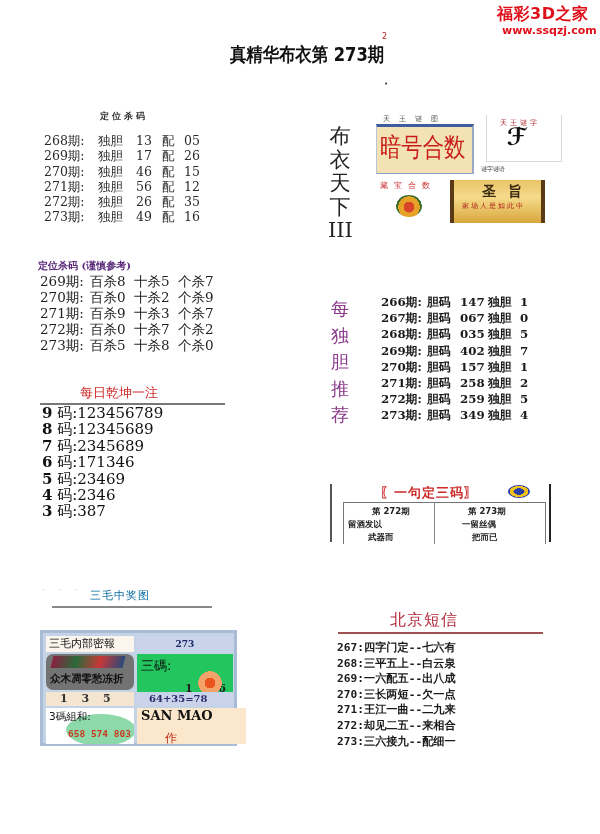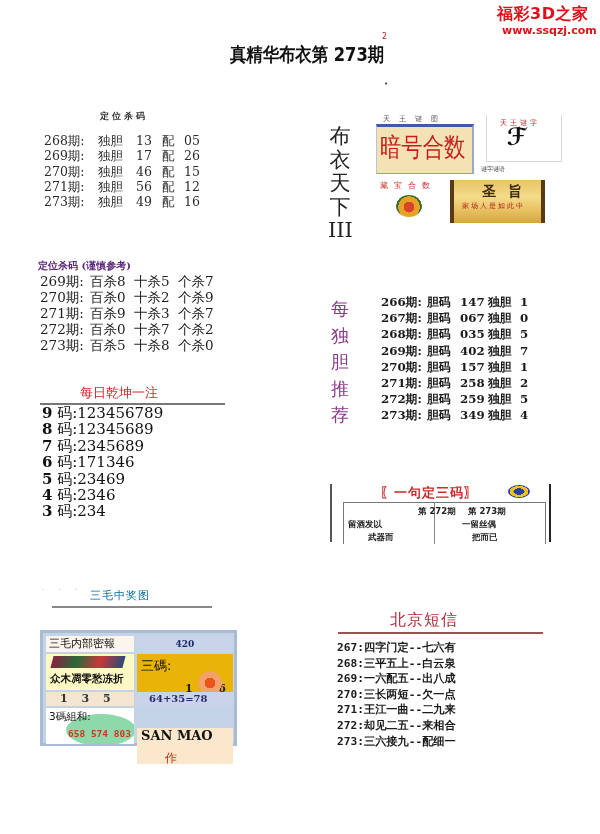--- a/index.html
+++ b/index.html
@@ -75,35 +75,35 @@
   .yj-cell { font-size: 8.5px; color: #222; font-family: "DejaVu Sans", sans-serif; font-weight: bold; }
 
   
   .sm-dots { left: 42px; top: 586px; font-size: 7px; color: #aaa; letter-spacing: 6px; }
   .sm-title { left: 90px; top: 588px; font-size: 11px; color: #0369a1; font-family: "DejaVu Sans", sans-serif; letter-spacing: 1px; }
   .sm-rule { left: 52px; top: 606px; width: 160px; height: 2px; background: #888; }
 
   .sm-img { left: 40px; top: 630px; width: 197px; height: 116px; border: 3px solid #a9bcd6; background: #c5d3e6; }
   .sm-cell { position: absolute; overflow: hidden; }
   .c-a { left: 3px; top: 3px; width: 88px; height: 16px; background: #fbf5ee; font-size: 11px; font-family: "DejaVu Sans", sans-serif; color: #111; padding-left: 3px; line-height: 16px; }
-  .c-b { left: 3px; top: 21px; width: 88px; height: 36px; background: #fef9c3; }
+  .c-b { left: 3px; top: 21px; width: 88px; height: 36px; background: #737373; border-radius: 7px; }
   .c-b-art { position: absolute; left: 6px; top: 2px; width: 72px; height: 12px; background: linear-gradient(90deg, #8a2040, #2a6a3a, #c83838, #2a4a7a); transform: skewX(-15deg); }
   .c-b-txt { position: absolute; left: 4px; top: 18px; font-size: 10.5px; font-family: "DejaVu Sans", sans-serif; font-weight: bold; color: #111; white-space: nowrap; }
   .c-c { left: 3px; top: 59px; width: 88px; height: 14px; background: #f3e5cf; font-size: 11px; font-weight: bold; color: #333; line-height: 14px; padding-left: 14px; letter-spacing: 5px; }
   .c-d { left: 3px; top: 75px; width: 88px; height: 36px; background: #fff; }
   .c-d-oval { position: absolute; left: 20px; top: 6px; width: 70px; height: 32px; border-radius: 50%; background: #8ed9a9; }
   .c-d-txt { position: absolute; left: 3px; top: 2px; font-size: 10.5px; font-family: "DejaVu Sans", sans-serif; color: #111; }
   .c-d-num { position: absolute; left: 22px; top: 20px; font-size: 9.5px; color: #c83a20; font-family: "DejaVu Sans Mono", monospace; font-weight: bold; white-space: nowrap; }
   .c-e { left: 94px; top: 3px; width: 96px; height: 16px; background: #c9d3ea; text-align: center; font-size: 9px; font-weight: bold; color: #1a2a6a; line-height: 16px; }
-  .c-f { left: 94px; top: 21px; width: 96px; height: 52px; background: #eab308; }
+  .c-f { left: 94px; top: 21px; width: 96px; height: 52px; background: #22c55e; }
   .c-f-lbl { position: absolute; left: 4px; top: 3px; font-size: 13px; font-family: "DejaVu Sans", sans-serif; color: #111; }
   .c-f-num { position: absolute; left: 8px; top: 28px; font-size: 11px; font-weight: bold; color: #222; letter-spacing: 9px; margin-left: 40px; }
   .c-f-flower { position: absolute; left: 58px; top: 14px; width: 30px; height: 30px; border-radius: 50%; background: radial-gradient(circle, #e9551d 0 25%, #f3a36a 26% 55%, transparent 56%); }
   .c-g { left: 94px; top: 59px; width: 96px; height: 14px; background: #c9d3ea; font-size: 10px; font-weight: bold; color: #2a2a6a; line-height: 14px; padding-left: 12px; }
-  .c-h { left: 94px; top: 75px; width: 96px; height: 36px; background: #fbe8cc; margin-top: 20px; }
+  .c-h { left: 94px; top: 75px; width: 109px; height: 36px; background: #fbe8cc; }
   .c-h-txt { position: absolute; left: 4px; top: 0px; font-size: 13px; font-weight: bold; color: #111; font-family: "DejaVu Serif", serif; white-space: nowrap; }
   .c-h-sub { position: absolute; left: 28px; top: 22px; font-size: 12px; color: #c0301a; }
 
   
   .bj-title { left: 390px; top: 610px; font-size: 16px; color: #b22a3a; font-family: "DejaVu Sans", sans-serif; letter-spacing: 1px; }
   .bj-rule { left: 338px; top: 632px; width: 205px; height: 2px; background: #a05050; }
   .bj-list { left: 337px; top: 640px; font-size: 11.2px; line-height: 15.6px; color: #1a1a1a; font-family: "DejaVu Sans Mono", monospace; font-weight: bold; }
 </style>
 </head>
 <body>
@@ -114,20 +114,21 @@
 <div class="abs main-title">真精华布衣第 273期</div>
 <div class="abs title-mark">2</div>
 <div class="abs title-dot">•</div>
 
 <div class="abs s1-head">定位杀码</div>
 <div class="abs s1-list">
   <div class="s1-row"><span class="p">268期:</span><span class="k">独胆</span><span class="n">13</span><span class="m">配</span><span>05</span></div>
   <div class="s1-row"><span class="p">269期:</span><span class="k">独胆</span><span class="n">17</span><span class="m">配</span><span>26</span></div>
   <div class="s1-row"><span class="p">270期:</span><span class="k">独胆</span><span class="n">46</span><span class="m">配</span><span>15</span></div>
   <div class="s1-row"><span class="p">271期:</span><span class="k">独胆</span><span class="n">56</span><span class="m">配</span><span>12</span></div>
+  <div class="s1-row"><span class="p">272期:</span><span class="k">独胆</span><span class="n">26</span><span class="m">配</span><span>35</span></div>
   <div class="s1-row"><span class="p">273期:</span><span class="k">独胆</span><span class="n">49</span><span class="m">配</span><span>16</span></div>
 </div>
 
 <div class="abs s2-head">定位杀码 (谨慎参考)</div>
 <div class="abs s2-list">
   <div class="s2-row"><span class="p">269期:</span><span class="c">百杀8</span><span class="c">十杀5</span><span>个杀7</span></div>
   <div class="s2-row"><span class="p">270期:</span><span class="c">百杀0</span><span class="c">十杀2</span><span>个杀9</span></div>
   <div class="s2-row"><span class="p">271期:</span><span class="c">百杀9</span><span class="c">十杀3</span><span>个杀7</span></div>
   <div class="s2-row"><span class="p">272期:</span><span class="c">百杀0</span><span class="c">十杀7</span><span>个杀2</span></div>
   <div class="s2-row"><span class="p">273期:</span><span class="c">百杀5</span><span class="c">十杀8</span><span>个杀0</span></div>
@@ -135,21 +136,21 @@
 
 <div class="abs s3-head">每日乾坤一注</div>
 <div class="abs s3-rule"></div>
 <div class="abs s3-list">
   <div class="s3-row"><b>9</b> <span>码:</span><span>123456789</span></div>
   <div class="s3-row"><b>8</b> <span>码:</span><span>12345689</span></div>
   <div class="s3-row"><b>7</b> <span>码:</span><span>2345689</span></div>
   <div class="s3-row"><b>6</b> <span>码:</span><span>171346</span></div>
   <div class="s3-row"><b>5</b> <span>码:</span><span>23469</span></div>
   <div class="s3-row"><b>4</b> <span>码:</span><span>2346</span></div>
-  <div class="s3-row"><b>3</b> <span>码:</span><span>234</span></div>
+  <div class="s3-row"><b>3</b> <span>码:</span><span>387</span></div>
 </div>
 
 <div class="abs v-title">
   <div>布</div>
   <div>衣</div>
   <div>天</div>
   <div>下</div>
   <div>III</div>
 </div>
 
@@ -183,21 +184,21 @@
   <div class="v2-row"><span class="p">272期:</span><span class="k">胆码</span><span class="n">259</span><span class="m">独胆</span><span>5</span></div>
   <div class="v2-row"><span class="p">273期:</span><span class="k">胆码</span><span class="n">349</span><span class="m">独胆</span><span>4</span></div>
 </div>
 
 <div class="abs yj-left-bar"></div>
 <div class="abs yj-right-bar"></div>
 <div class="abs yj-title">〖一句定三码〗</div>
 <div class="abs yj-logo"></div>
 <div class="abs yj-table"></div>
 <div class="abs yj-divider"></div>
-<div class="abs yj-cell" style="left:372px; top:506px;margin-left:46px;">第 272期</div>
+<div class="abs yj-cell" style="left:372px; top:506px;">第 272期</div>
 <div class="abs yj-cell" style="left:348px; top:519px;">留酒发以</div>
 <div class="abs yj-cell" style="left:368px; top:532px;">武器而</div>
 <div class="abs yj-cell" style="left:468px; top:506px;">第 273期</div>
 <div class="abs yj-cell" style="left:462px; top:519px;">一留丝偶</div>
 <div class="abs yj-cell" style="left:472px; top:532px;">把而已</div>
 
 <div class="abs sm-dots">· · ·</div>
 <div class="abs sm-title">三毛中奖图</div>
 <div class="abs sm-rule"></div>
 
@@ -206,21 +207,21 @@
   <div class="sm-cell c-b">
     <div class="c-b-art"></div>
     <div class="c-b-txt">众木凋零愁冻折</div>
   </div>
   <div class="sm-cell c-c">1 3 5 9 7</div>
   <div class="sm-cell c-d">
     <div class="c-d-oval"></div>
     <div class="c-d-txt">3碼組和:</div>
     <div class="c-d-num">658 574 803</div>
   </div>
-  <div class="sm-cell c-e">420</div>
+  <div class="sm-cell c-e">273</div>
   <div class="sm-cell c-f">
     <div class="c-f-lbl">三碼:</div>
     <div class="c-f-num">126</div>
     <div class="c-f-flower"></div>
   </div>
   <div class="sm-cell c-g">64+35=78</div>
   <div class="sm-cell c-h">
     <div class="c-h-txt">SAN MAO</div>
     <div class="c-h-sub">作</div>
   </div>

